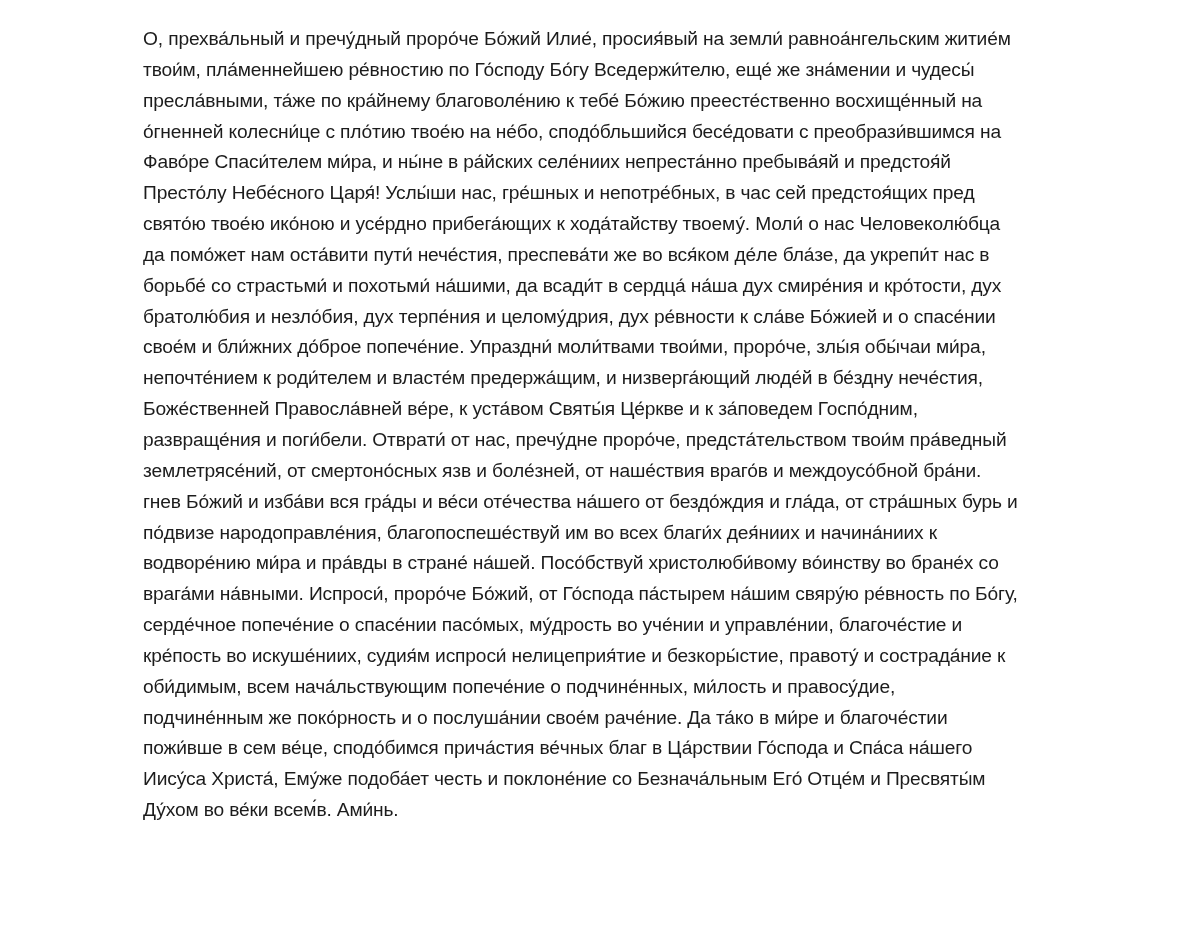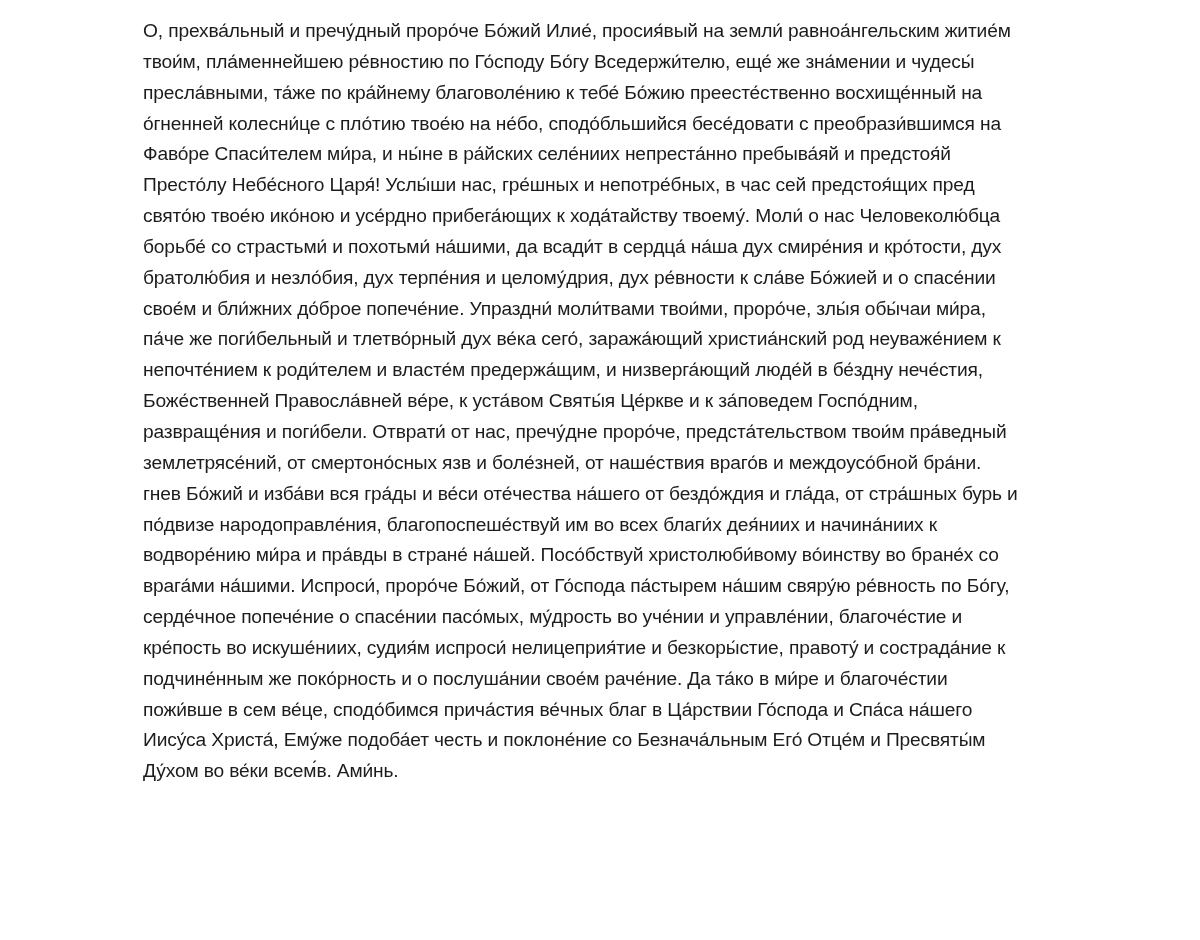--- a/index.html
+++ b/index.html
@@ -9,21 +9,21 @@
     }
     body {
       width: 1200px;
       height: 940px;
       position: relative;
       overflow: hidden;
     }
     .page {
       position: absolute;
       left: 0;
-      top: 4px;
+      top: 12px;
       width: 1200px;
       height: 747px;
       background: #ffffff;
     }
     .prayer {
       position: absolute;
       left: 143px;
       top: 12px;
       width: 1010px;
       margin: 0;
@@ -43,32 +43,33 @@
 
 <div class="page">
   <p class="prayer">
     <span class="line">О, прехва́льный и пречу́дный проро́че Бо́жий Илие́, просия́вый на земли́ равноа́нгельским житие́м</span>
     <span class="line">твои́м, пла́меннейшею ре́вностию по Го́споду Бо́гу Вседержи́телю, еще́ же зна́мении и чудесы́</span>
     <span class="line">пресла́вными, та́же по кра́йнему благоволе́нию к тебе́ Бо́жию преесте́ственно восхище́нный на</span>
     <span class="line">о́гненней колесни́це с пло́тию твое́ю на не́бо, сподо́бльшийся бесе́довати с преобрази́вшимся на</span>
     <span class="line">Фаво́ре Спаси́телем ми́ра, и ны́не в ра́йских селе́ниих непреста́нно пребыва́яй и предстоя́й</span>
     <span class="line">Престо́лу Небе́сного Царя́! Услы́ши нас, гре́шных и непотре́бных, в час сей предстоя́щих пред</span>
     <span class="line">свято́ю твое́ю ико́ною и усе́рдно прибега́ющих к хода́тайству твоему́. Моли́ о нас Человеколю́бца</span>
+    <span class="line">да помо́жет нам оста́вити пути́ нече́стия, преспева́ти же во вся́ком де́ле бла́зе, да укрепи́т нас в</span>
     <span class="line">борьбе́ со страстьми́ и похотьми́ на́шими, да всади́т в сердца́ на́ша дух смире́ния и кро́тости, дух</span>
     <span class="line">братолю́бия и незло́бия, дух терпе́ния и целому́дрия, дух ре́вности к сла́ве Бо́жией и о спасе́нии</span>
     <span class="line">свое́м и бли́жних до́брое попече́ние. Упраздни́ моли́твами твои́ми, проро́че, злы́я обы́чаи ми́ра,</span>
-    <span class="line">па́че же поги́бельный и тлетво́рный дух ве́ка сего́, заража́ющий христиа́нский род неуваже́нием к</span>
     <span class="line">непочте́нием к роди́телем и власте́м предержа́щим, и низверга́ющий люде́й в бе́здну нече́стия,</span>
     <span class="line">Боже́ственней Правосла́вней ве́ре, к уста́вом Святы́я Це́ркве и к за́поведем Госпо́дним,</span>
     <span class="line">развраще́ния и поги́бели. Отврати́ от нас, пречу́дне проро́че, предста́тельством твои́м пра́ведный</span>
     <span class="line">землетрясе́ний, от смертоно́сных язв и боле́зней, от наше́ствия враго́в и междоусо́бной бра́ни.</span>
     <span class="line">гнев Бо́жий и изба́ви вся гра́ды и ве́си оте́чества на́шего от бездо́ждия и гла́да, от стра́шных бурь и</span>
     <span class="line">по́двизе народоправле́ния, благопоспеше́ствуй им во всех благи́х дея́ниих и начина́ниих к</span>
     <span class="line">водворе́нию ми́ра и пра́вды в стране́ на́шей. Посо́бствуй христолюби́вому во́инству во бране́х со</span>
-    <span class="line">врага́ми на́шими. Испроси́, проро́че Бо́жий, от Го́спода па́стырем на́шим свяру́ю ре́вность по Бо́гу,</span>
+    <span class="line">врага́ми на́вными. Испроси́, проро́че Бо́жий, от Го́спода па́стырем на́шим свяру́ю ре́вность по Бо́гу,</span>
     <span class="line">серде́чное попече́ние о спасе́нии пасо́мых, му́дрость во уче́нии и управле́нии, благоче́стие и</span>
     <span class="line">кре́пость во искуше́ниих, судия́м испроси́ нелицеприя́тие и безкоры́стие, правоту́ и сострада́ние к</span>
+    <span class="line">оби́димым, всем нача́льствующим попече́ние о подчине́нных, ми́лость и правосу́дие,</span>
     <span class="line">подчине́нным же поко́рность и о послуша́нии свое́м раче́ние. Да та́ко в ми́ре и благоче́стии</span>
     <span class="line">пожи́вше в сем ве́це, сподо́бимся прича́стия ве́чных благ в Ца́рствии Го́спода и Спа́са на́шего</span>
     <span class="line">Иису́са Христа́, Ему́же подоба́ет честь и поклоне́ние со Безнача́льным Его́ Отце́м и Пресвяты́м</span>
     <span class="line">Ду́хом во ве́ки всем́в. Ами́нь.</span>
   </p>
 </div>
 
 </body></html>

